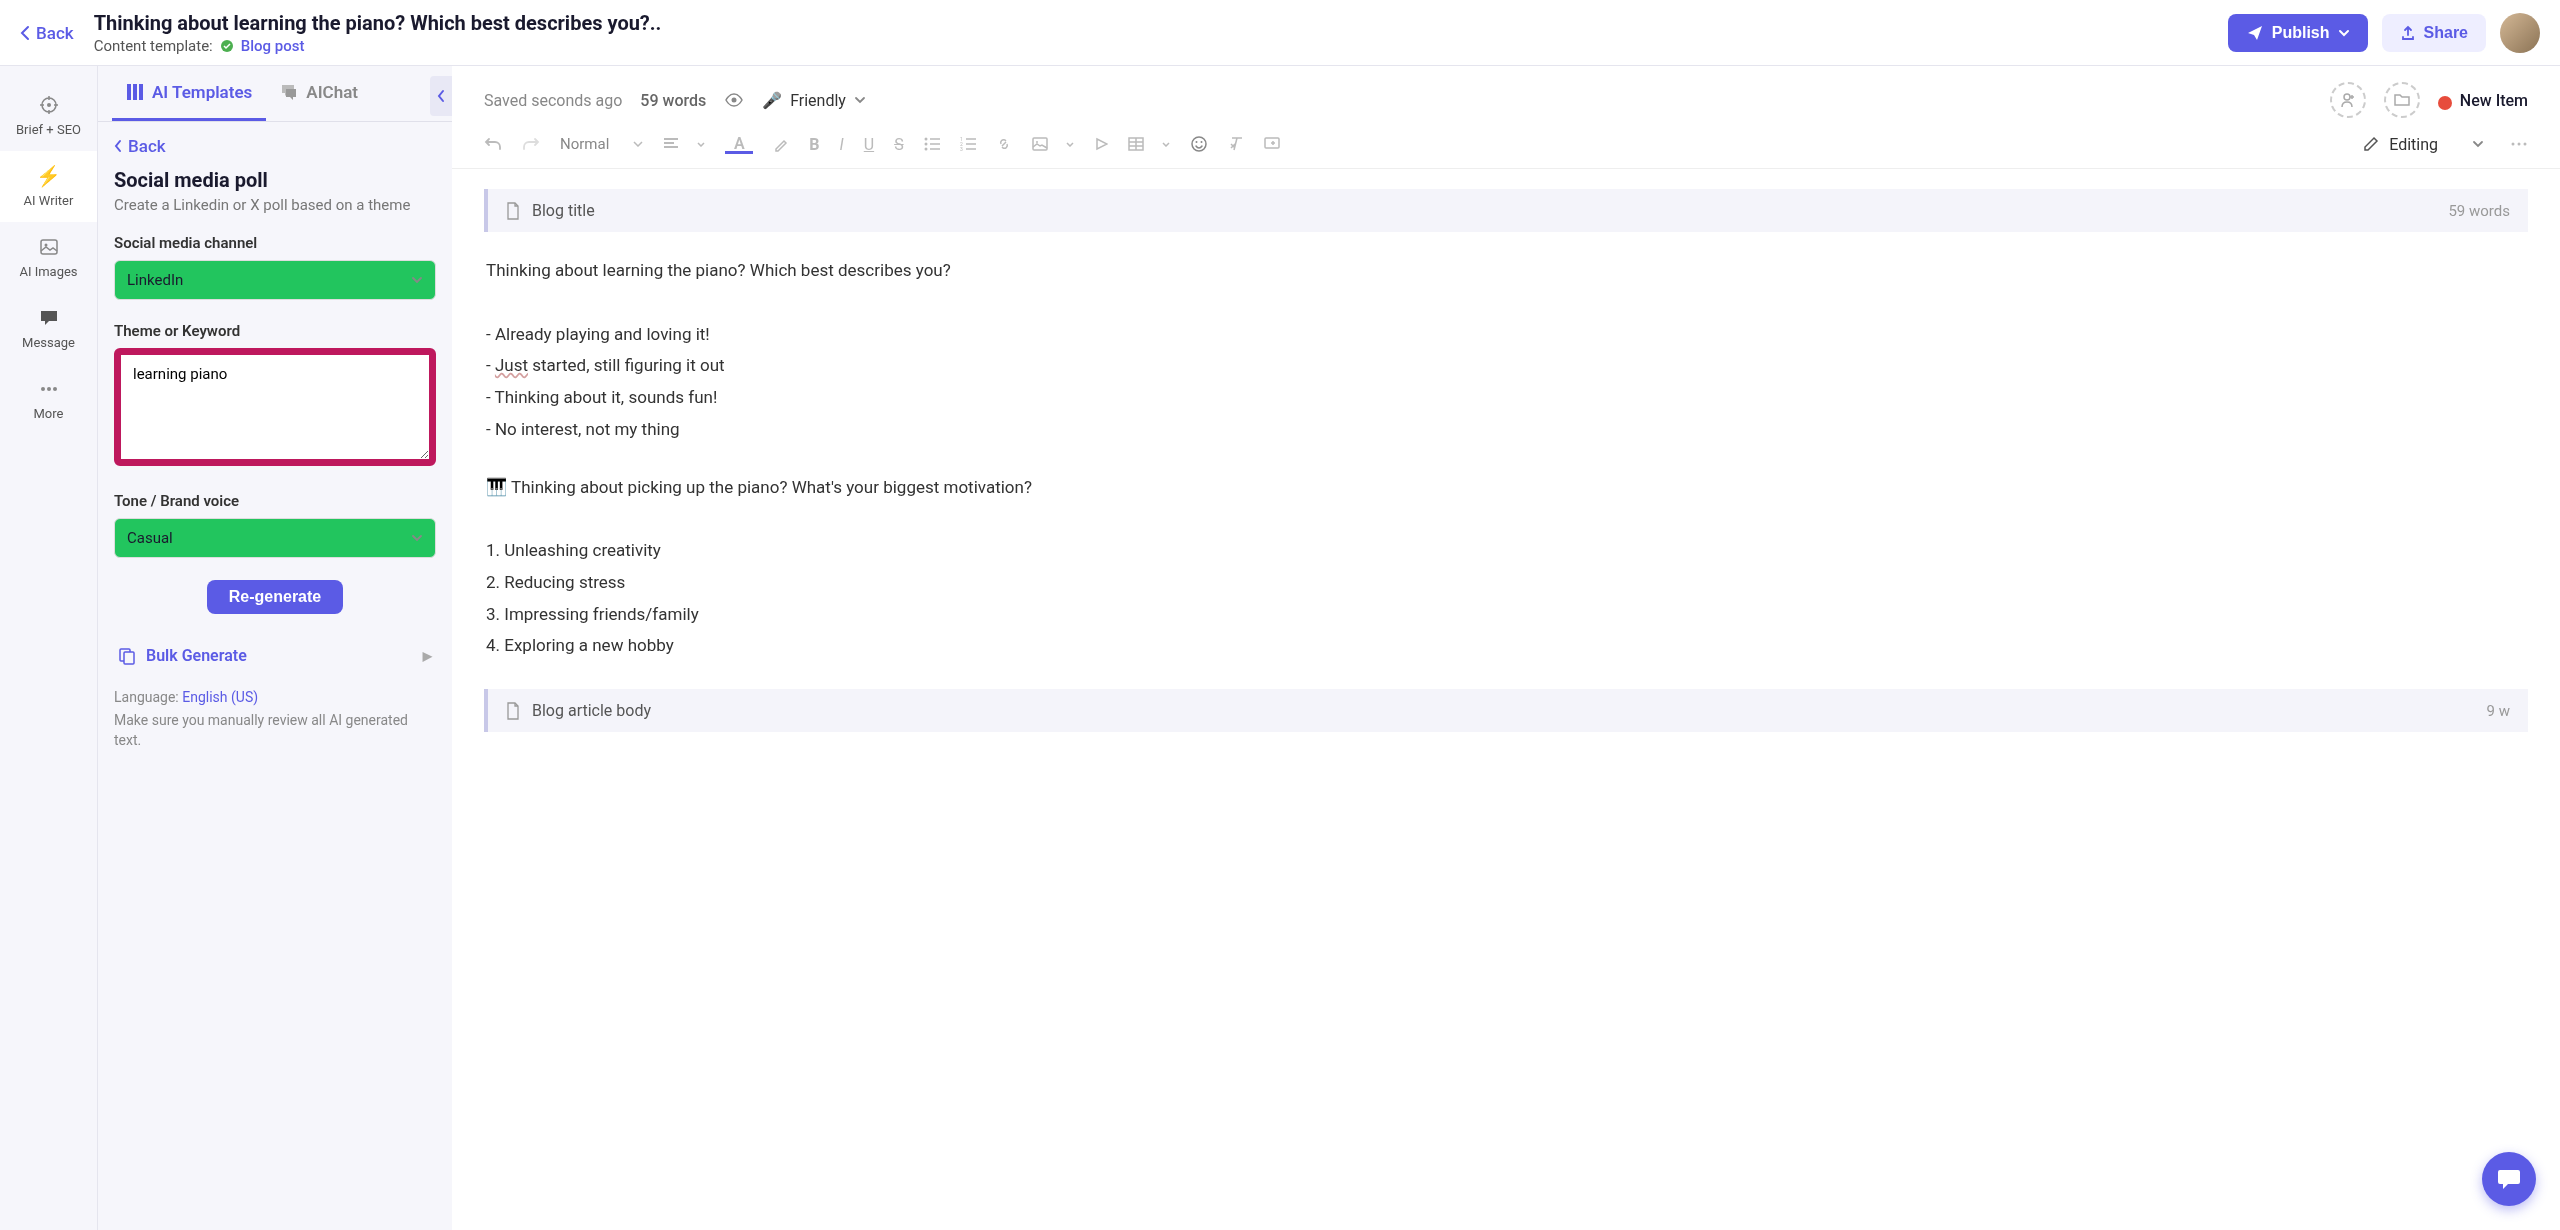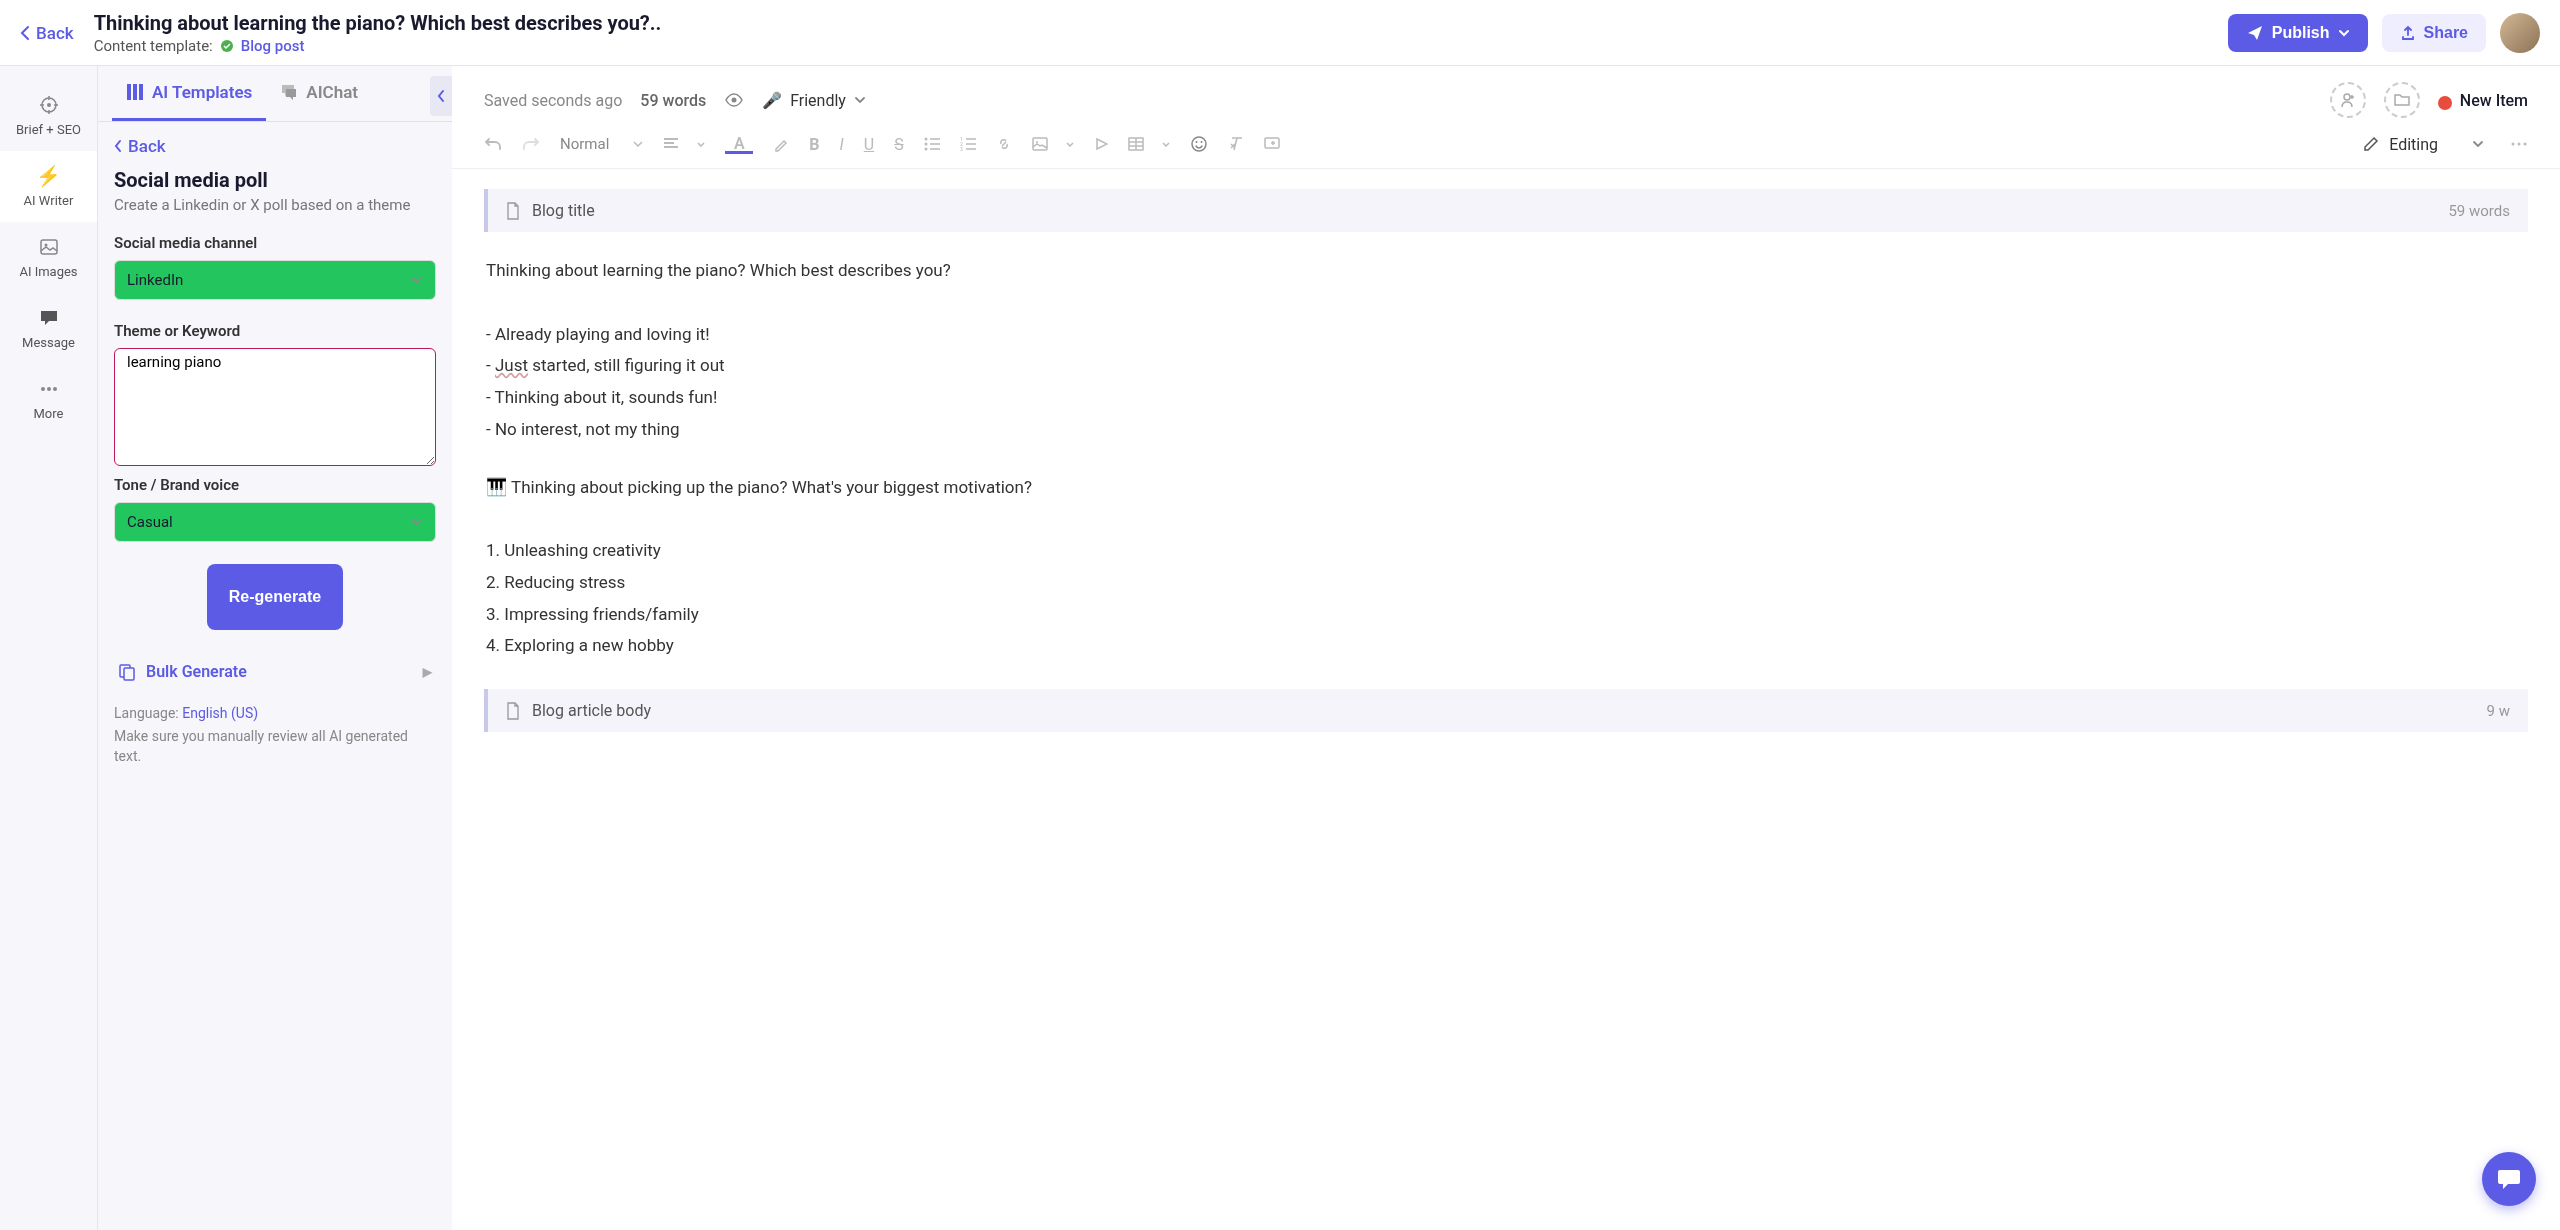--- a/index.html
+++ b/index.html
@@ -30,22 +30,22 @@
     .panel-tab.active { color: #5b5be5; border-bottom-color: #5b5be5; }
     .collapse-btn { position: absolute; right: 0; top: 10px; width: 22px; height: 40px; background: #e8e8f5; border-radius: 4px 0 0 4px; display: flex; align-items: center; justify-content: center; cursor: pointer; color: #5b5be5; }
     
     .panel-body { padding: 14px 16px; overflow-y: auto; flex: 1; }
     .panel-back { display: flex; align-items: center; gap: 6px; color: #5b5be5; font-size: 17px; font-weight: 500; cursor: pointer; margin-bottom: 12px; }
     .panel-heading { font-size: 20px; font-weight: 700; margin-bottom: 4px; }
     .panel-sub { font-size: 15px; color: #777; margin-bottom: 20px; }
     
     .form-label { font-size: 15px; font-weight: 600; color: #333; margin-bottom: 8px; display: block; }
     .form-select { width: 100%; padding: 10px 12px; border: 1px solid #ddd; border-radius: 6px; font-size: 15px; background: #22c55e; display: flex; justify-content: space-between; align-items: center; cursor: pointer; margin-bottom: 22px; }
-    .form-textarea { width: 100%; padding: 4px 12px; border: 1px solid #be185d; border-radius: 6px; font-size: 15px; background: #fff; min-height: 118px; resize: vertical; margin-bottom: 6px; font-family: inherit; }
-    .regenerate-btn { background: #5b5be5; color: #fff; border: none; border-radius: 8px; padding: 24px 22px; font-size: 16px; font-weight: 600; cursor: pointer; display: block; margin: 0 auto 24px; }
+    .form-textarea { width: 100%; padding: 10px 12px; border: 7px solid #be185d; border-radius: 6px; font-size: 15px; background: #fff; min-height: 118px; resize: vertical; margin-bottom: 22px; font-family: inherit; }
+    .regenerate-btn { background: #5b5be5; color: #fff; border: none; border-radius: 8px; padding: 8px 22px; font-size: 16px; font-weight: 600; cursor: pointer; display: block; margin: 0 auto 24px; }
     .bulk-generate { display: flex; align-items: center; gap: 10px; color: #5b5be5; font-size: 16px; font-weight: 600; cursor: pointer; padding: 8px 4px; margin-bottom: 16px; }
     .bulk-arrow { margin-left: auto; color: #aaa; font-size: 12px; }
     .lang-line { font-size: 14px; color: #888; margin-bottom: 6px; }
     .lang-link { color: #5b5be5; }
     .review-note { font-size: 14px; color: #888; line-height: 1.4; }
     
     .editor-area { flex: 1; display: flex; flex-direction: column; overflow: hidden; }
     .editor-topbar { display: flex; align-items: center; padding: 16px 32px 8px; gap: 18px; }
     .status-text { font-size: 16px; color: #888; }
     .words-count { font-size: 16px; color: #666; font-weight: 500; }

